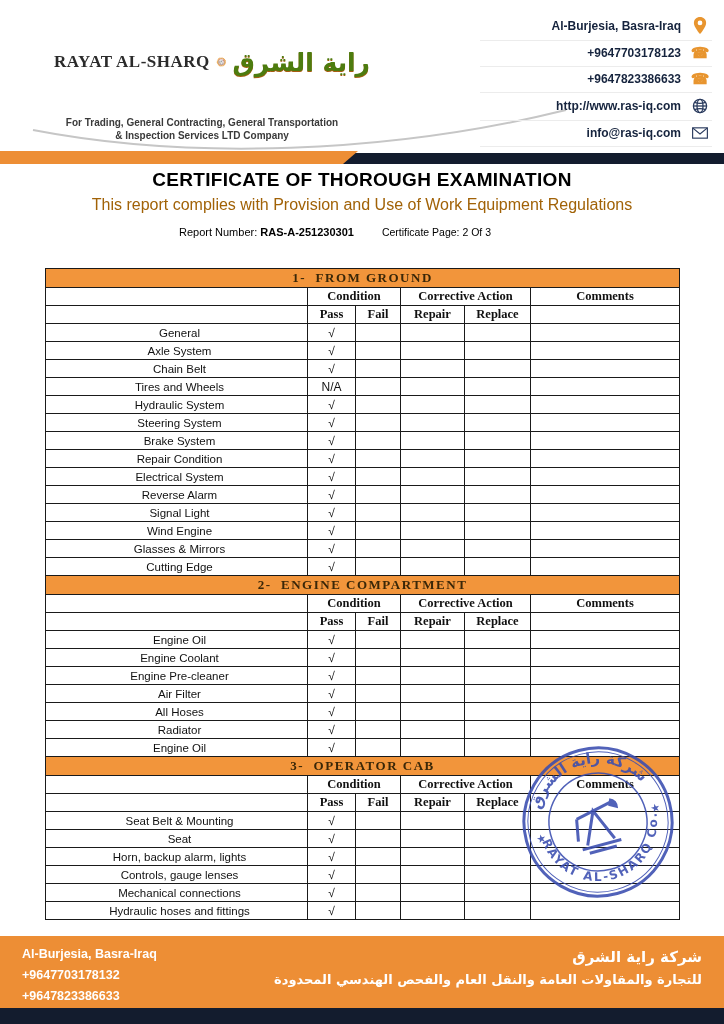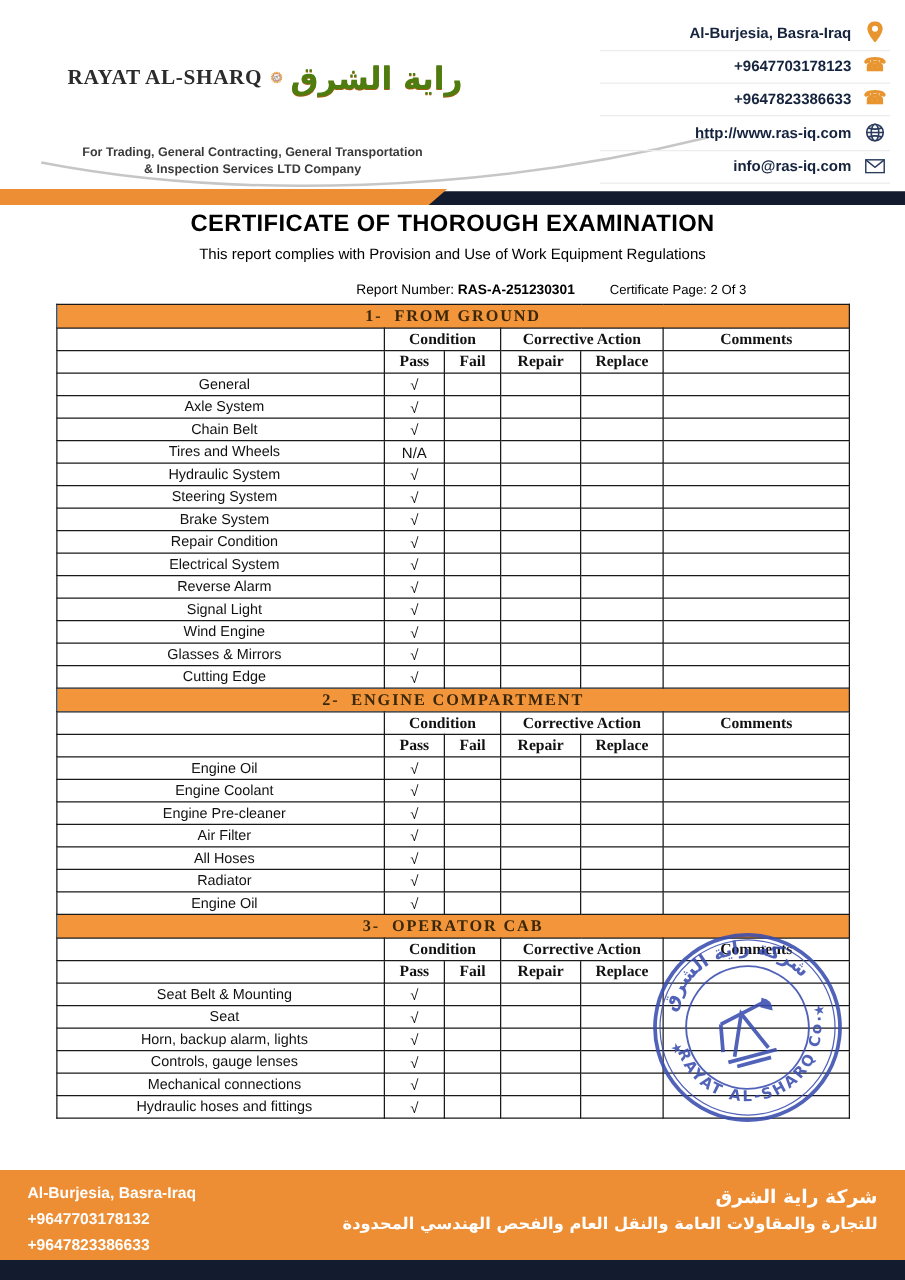--- a/index.html
+++ b/index.html
@@ -27,30 +27,30 @@
   
   .band{position:absolute;left:0;top:151px;width:724px;height:15px;}
   .band .dark{position:absolute;left:340px;right:0;top:2px;height:11px;background:#131C2E;}
   .band .orange{position:absolute;left:0;top:0;width:358px;height:13px;background:#ED8E35;
                 clip-path:polygon(0 0,100% 0,calc(100% - 15px) 100%,0 100%);}
 
   
   .doc-title{position:absolute;left:0;top:169px;width:724px;text-align:center;
              font-size:19px;font-weight:800;letter-spacing:.3px;color:#000;}
   .doc-subtitle{position:absolute;left:0;top:196px;width:724px;text-align:center;
-             font-size:12px;color:#000000;}
-
-  .report-row{position:absolute;left:35px;top:226px;width:562px;display:flex;
-              justify-content:flex-end;align-items:flex-end;font-size:11px;color:#000;}
+             font-size:16px;color:#a16207;}
+
+  .report-row{position:absolute;left:54px;top:226px;width:562px;display:flex;
+              justify-content:center;align-items:flex-end;font-size:11px;color:#000;}
   .report-number{font-weight:bold;}
   .cert-page{font-size:10.5px;padding-left:28px;}
 
   
   .tbl-wrap{position:absolute;left:45px;top:243px;width:634px;}
-  table{border-collapse:collapse;width:634px;table-layout:fixed;}
+  table{border-collapse:collapse;width:634px;table-layout:fixed;margin-top:25px;}
   td{border:1px solid #1a1a1a;padding:0;font-size:11.5px;height:17px;
      overflow:hidden;white-space:nowrap;}
   td.sec-title{background:#F2953B;text-align:center;font-family:"Liberation Serif",serif;
      font-weight:bold;font-size:13px;letter-spacing:1.5px;color:#3a2708;height:18px;
      white-space:pre;}
   td.hdr{font-family:"Liberation Serif",serif;font-weight:bold;font-size:12.5px;
      text-align:center;height:16px;}
   td.item{padding-left:6px;text-align:center;}
   td.c{text-align:center;font-size:12px;}
 

